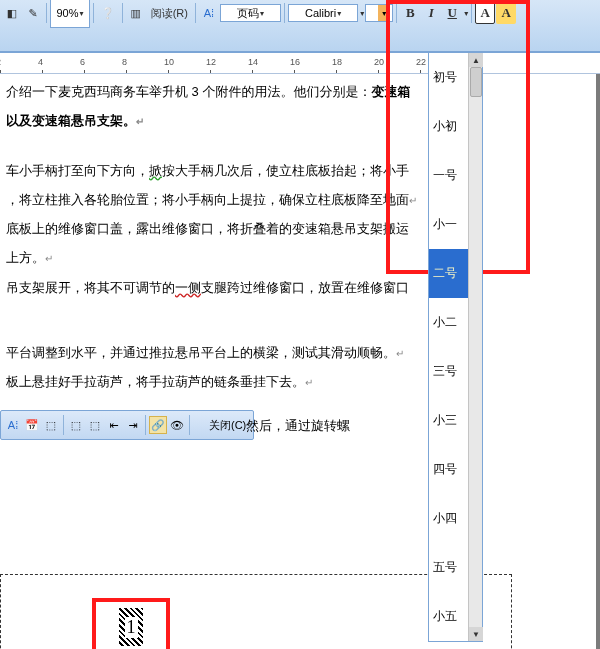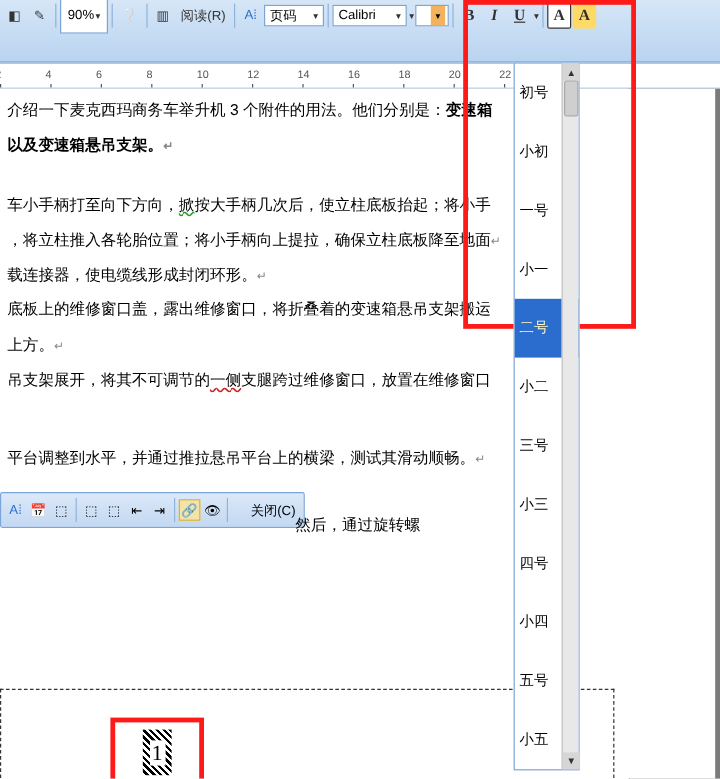--- a/index.html
+++ b/index.html
@@ -3,21 +3,21 @@
 <meta charset="utf-8">
 <style>
   * { margin: 0; padding: 0; box-sizing: border-box; }
   body { font-family: "Microsoft YaHei", Arial, sans-serif; font-size: 12px; background: #fff; width: 600px; height: 649px; overflow: hidden; position: relative; }
   .toolbar { background: linear-gradient(to bottom, #d6e6f7, #b9d4f0); border-bottom: 1px solid #7ba5d6; height: 52px; position: relative; }
   .toolbar-row { display: flex; align-items: center; height: 26px; gap: 1px; padding: 0 2px; }
   .tbbtn { display: inline-flex; align-items: center; justify-content: center; min-width: 20px; height: 22px; padding: 0 3px; border: 1px solid transparent; border-radius: 2px; cursor: pointer; font-size: 11px; color: #333; }
   .sep { width: 1px; height: 20px; background: #8fb3da; margin: 0 2px; }
   .dd-arrow { font-size: 8px; color: #333; margin-left: 1px; }
   .zoom-box { background: #fff; border: 1px solid #7ba5d6; height: 30px; padding: 0 4px; font-size: 11px; display: flex; align-items: center; min-width: 40px; justify-content: center; }
-  .font-select { background: #fff; border: 1px solid #7ba5d6; height: 18px; padding: 0 4px; font-size: 11px; min-width: 50px; display: flex; align-items: center; justify-content: space-between; }
+  .font-select { background: #fff; border: 1px solid #7ba5d6; height: 18px; padding: 0 16px; font-size: 11px; min-width: 50px; display: flex; align-items: center; justify-content: space-between; }
   .fontname { min-width: 62px; }
   .fmt-btn { font-family: "Times New Roman", serif; font-size: 13px; font-weight: bold; }
   .fmt-u { text-decoration: underline; }
   .fmt-a-border { border: 1px solid #333; padding: 0 2px; background: #fff; }
   .fmt-a-hl { background: #ffd966; padding: 0 2px; }
   .ruler-strip { background: #fff; border-top: 1px solid #7ba5d6; border-bottom: 1px solid #b0c4de; height: 22px; position: relative; overflow: hidden; }
   .ruler-grad { position: absolute; top: 0; left: 0; right: 0; height: 22px; display: flex; }
   .ruler-seg { width: 42px; font-size: 9px; color: #555; position: relative; }
   .ruler-seg span { position: absolute; top: 4px; left: -4px; }
   .ruler-seg::after { content: ""; position: absolute; bottom: 0; left: 0; width: 1px; height: 5px; background: #555; }
@@ -37,21 +37,21 @@
   .page-num { position: absolute; left: 92px; top: 524px; width: 78px; height: 58px; border: 4px solid #ff1a1a; display: flex; align-items: center; justify-content: center; }
   .page-num-inner { width: 24px; height: 38px; background: repeating-linear-gradient(45deg, #fff, #fff 2px, #000 2px, #000 4px); display: flex; align-items: center; justify-content: center; }
   .page-num-inner span { background: #fff; font-family: Georgia, serif; font-size: 18px; padding: 0 2px; }
   .size-dd-redbox { position: absolute; left: 386px; top: 0; width: 144px; height: 274px; border: 4px solid #ff1a1a; pointer-events: none; z-index: 20; }
   .size-dd { position: absolute; left: 428px; top: 52px; width: 55px; background: #fff; border: 1px solid #7ba5d6; z-index: 25; font-size: 12px; }
   .size-dd .opt { padding: 16px 4px; cursor: pointer; font-family: "SimSun", serif; }
   .size-dd .opt.sel { background: #2a6dcf; color: #fef9c3; }
   .size-dd-scroll { position: absolute; right: 0; top: 0; bottom: 0; width: 14px; background: #e8e8e8; border-left: 1px solid #c4c4c4; }
   .size-dd-scrollthumb { position: absolute; top: 14px; left: 1px; width: 12px; height: 30px; background: #cfcfcf; border: 1px solid #aaa; border-radius: 2px; }
   .size-dd-arrow { position: absolute; left: 0; width: 14px; height: 14px; background: #d6d6d6; display: flex; align-items: center; justify-content: center; font-size: 8px; color: #333; }
-  .float-under-text { position: absolute; top: 350px; left: 246px; font-size: 13px; line-height: 2.1; }
+  .float-under-text { position: absolute; top: 338px; left: 246px; font-size: 13px; line-height: 2.1; }
   .fontsize-box { background: #fff; border: 1px solid #7ba5d6; height: 18px; min-width: 28px; display: flex; align-items: center; justify-content: flex-end; padding: 0 2px; position: relative; }
   .fontsize-box .arrow-yel { background: #f3b35c; width: 12px; height: 16px; margin-left: 2px; display: flex; align-items: center; justify-content: center; font-size: 8px; }
 </style>
 </head>
 <body>
 
 <div class="toolbar">
   <div class="toolbar-row">
     <span class="tbbtn">◧</span>
     <span class="tbbtn">✎</span>
@@ -138,26 +138,26 @@
     <div class="right-gray-inner"></div>
   </div>
 
 <div class="doc-area">
   <div class="doc-body">
     <p><span>介绍一下麦克西玛商务车举升机 3 个附件的用法。他们分别是：</span><span class="bold">变速箱</span></p>
     <p class="bold"><span>以及变速箱悬吊支架。</span><span class="ret">↵</span></p>
     <p style="height:18px"></p>
     <p><span>车小手柄打至向下方向，</span><span class="wavy">掀</span><span>按大手柄几次后，使立柱底板抬起；将小手</span></p>
     <p><span>，将立柱推入各轮胎位置；将小手柄向上提拉，确保立柱底板降至地面</span><span class="ret">↵</span></p>
-    <p><span>载连接器，使电缆线形成封闭环形。</span><span class="ret">↵</span></p>
     <p>底板上的维修窗口盖，露出维修窗口，将折叠着的变速箱悬吊支架搬运</p>
     <p><span>上方。</span><span class="ret">↵</span></p>
     <p><span>吊支架展开，将其不可调节的</span><span class="wavy-red">一侧</span><span>支腿跨过维修窗口，放置在维修窗口</span></p>
     <p style="height:34px"></p>
     <p><span>平台调整到水平，并通过推拉悬吊平台上的横梁，测试其滑动顺畅。</span><span class="ret">↵</span></p>
+    <p><span>板上悬挂好手拉葫芦，将手拉葫芦的链条垂挂下去。</span><span class="ret">↵</span></p>
   </div>
 
   <div class="float-tb">
     <span class="mini-icon" style="color:#2a6dcf">A⁞</span>
     <span class="mini-icon">📅</span>
     <span class="mini-icon">⬚</span>
     <span class="sep"></span>
     <span class="mini-icon">⬚</span>
     <span class="mini-icon">⬚</span>
     <span class="mini-icon">⇤</span>

